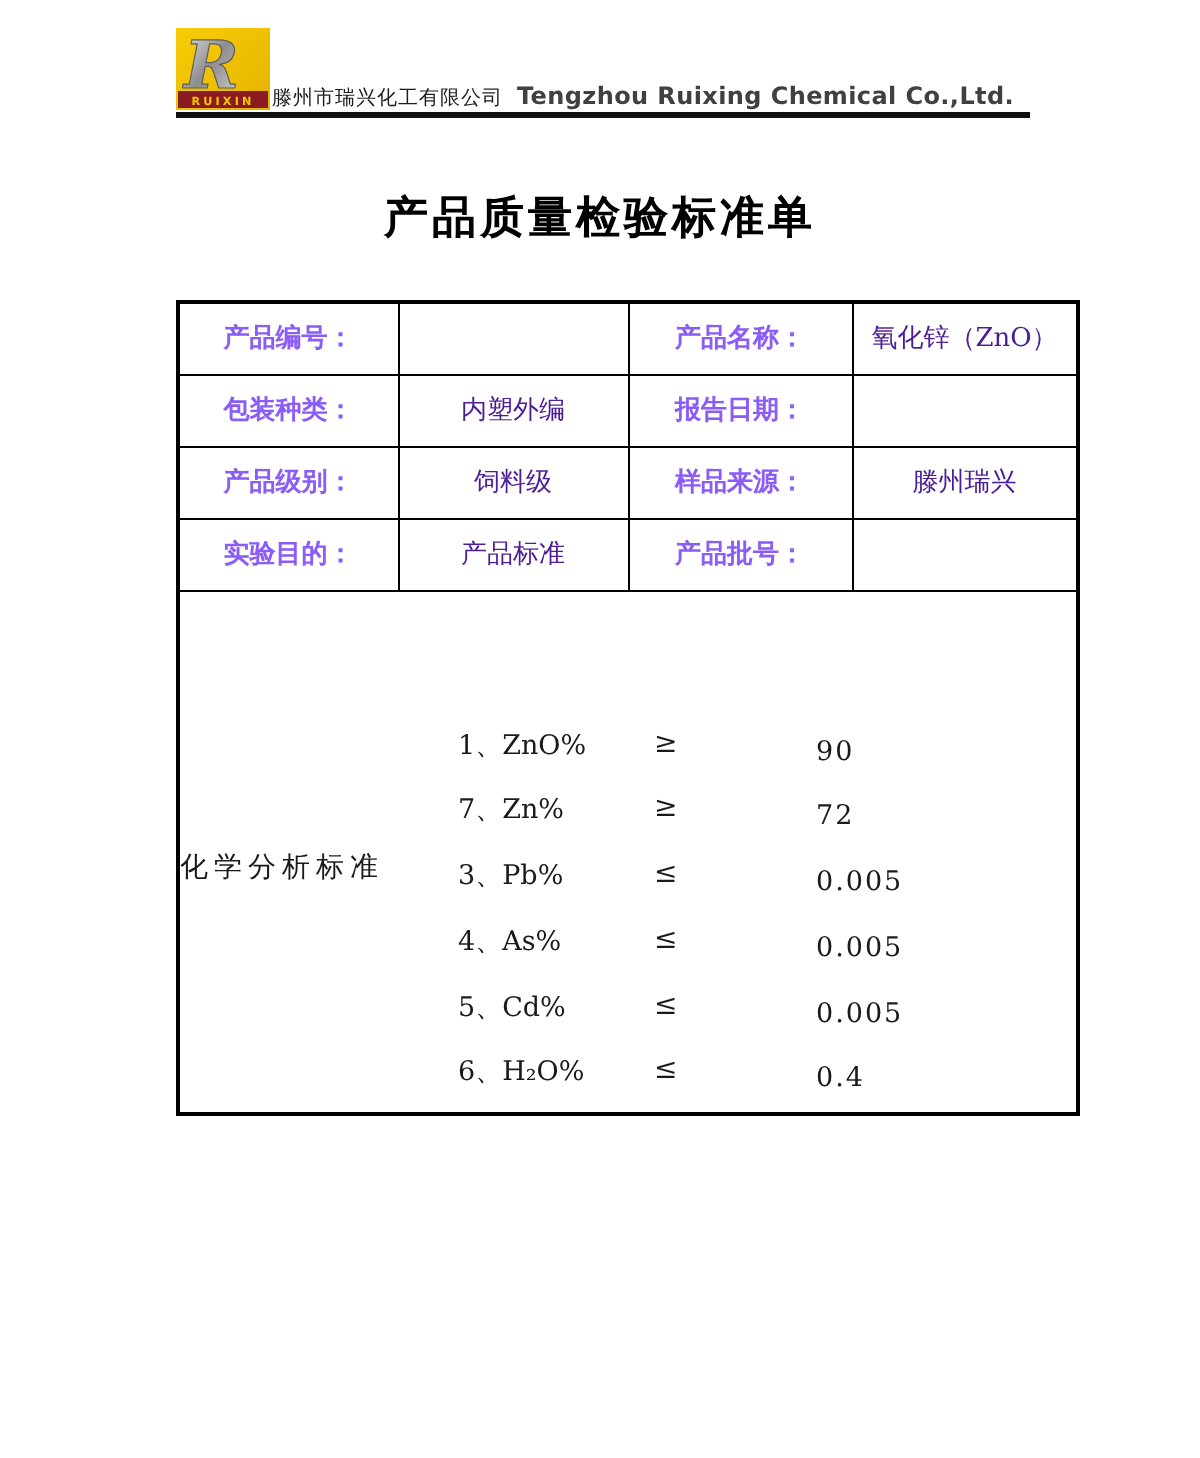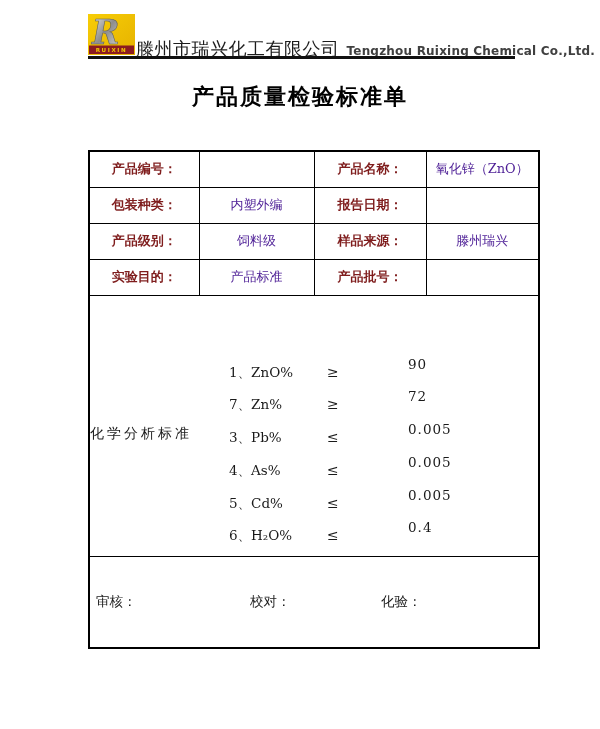--- a/index.html
+++ b/index.html
@@ -8,61 +8,61 @@
     font-family:"DejaVu Sans","Liberation Sans",sans-serif;color:#1a1a1a;
     overflow:hidden;
   }
   .page{position:absolute;inset:0;background:#fff;}
 
   
   .logo{position:absolute;left:88px;top:14px;width:47px;height:41px;}
   .company-line{position:absolute;left:136px;top:37px;white-space:nowrap;}
   .company-cn{
     font-family:"DejaVu Serif","Liberation Serif",serif;
-    font-size:18px;color:#1c1c1c;letter-spacing:0.5px;
+    font-size:10px;color:#1c1c1c;letter-spacing:0.5px;
   }
   .company-en{
     font-family:"DejaVu Sans","Liberation Sans",sans-serif;
     font-weight:bold;font-size:12px;color:#404040;margin-left:7px;letter-spacing:0.2px;
   }
   .header-rule{position:absolute;left:88px;top:56px;width:427px;height:2.5px;background:#111;}
 
   
   .title{
-    position:absolute;left:0;right:0;top:82px;margin:0;text-align:center;
+    position:absolute;left:0;right:0;top:94px;margin:0;text-align:center;
     font-size:22px;font-weight:bold;color:#000;letter-spacing:2px;
     font-family:"DejaVu Sans","Liberation Sans",sans-serif;
   }
 
   
   table.doc{
     position:absolute;left:88px;top:150px;width:450px;
     border-collapse:collapse;table-layout:fixed;
     border:2px solid #000;
   }
   table.doc td{
     border:1px solid #000;text-align:center;vertical-align:middle;
     font-size:13px;padding:0;overflow:hidden;
   }
   col.c1{width:110px}col.c2{width:115px}col.c3{width:112px}col.c4{width:113px}
   tr.info-row{height:36px;}
-  td.lbl{font-weight:bold;font-family:"DejaVu Sans","Liberation Sans",sans-serif;color:#7f1d1d;}
+  td.lbl{font-weight:bold;font-family:"DejaVu Sans","Liberation Sans",sans-serif;color:#8b5cf6;}
   td.val{font-family:"DejaVu Serif","Liberation Serif",serif;color:#4c1d95;}
 
   
   td.analysis-cell{height:260px;vertical-align:top;position:relative;text-align:left;}
   .analysis-heading{
     margin-top:16px;text-align:left;font-size:14px;letter-spacing:3px;
     font-family:"DejaVu Serif","Liberation Serif",serif;color:#1a1a1a;
   }
   .items{position:absolute;top:60px;left:0;right:0;}
   .item{position:relative;height:32.8px;font-family:"DejaVu Serif","Liberation Serif",serif;font-size:13.5px;}
   .item .lab{position:absolute;left:125px;top:8px;margin-left:14px;}
   .item .op{position:absolute;left:237px;top:8px;font-size:14px;}
-  .item .value{position:absolute;left:318px;top:0;letter-spacing:1px;}
+  .item .value{position:absolute;left:318px;top:12px;letter-spacing:1px;}
 
   
   td.remarks-cell{
     height:65px;vertical-align:top;text-align:left;padding:9px 0 0 5px;
     font-family:"DejaVu Serif","Liberation Serif",serif;font-size:13.5px;
   }
   td.signoff-cell{height:90px;position:relative;}
   .signoff-cell span{
     position:absolute;top:50%;transform:translateY(-50%);
     font-family:"DejaVu Serif","Liberation Serif",serif;font-size:13.5px;white-space:nowrap;
@@ -166,23 +166,16 @@
           <div class="item">
             <span class="lab">6、H₂O%</span>
             <span class="op">≤</span>
             <span class="value">0.4</span>
           </div>
         </div>
       </td>
     </tr>
 
 
-    <tr>
-      <td class="signoff-cell" colspan="4">
-        <span class="so-1">审核：</span>
-        <span class="so-2">校对：</span>
-        <span class="so-3">化验：</span>
-      </td>
-    </tr>
   </tbody>
     </table>
 
 </div>
 
 </body></html>

